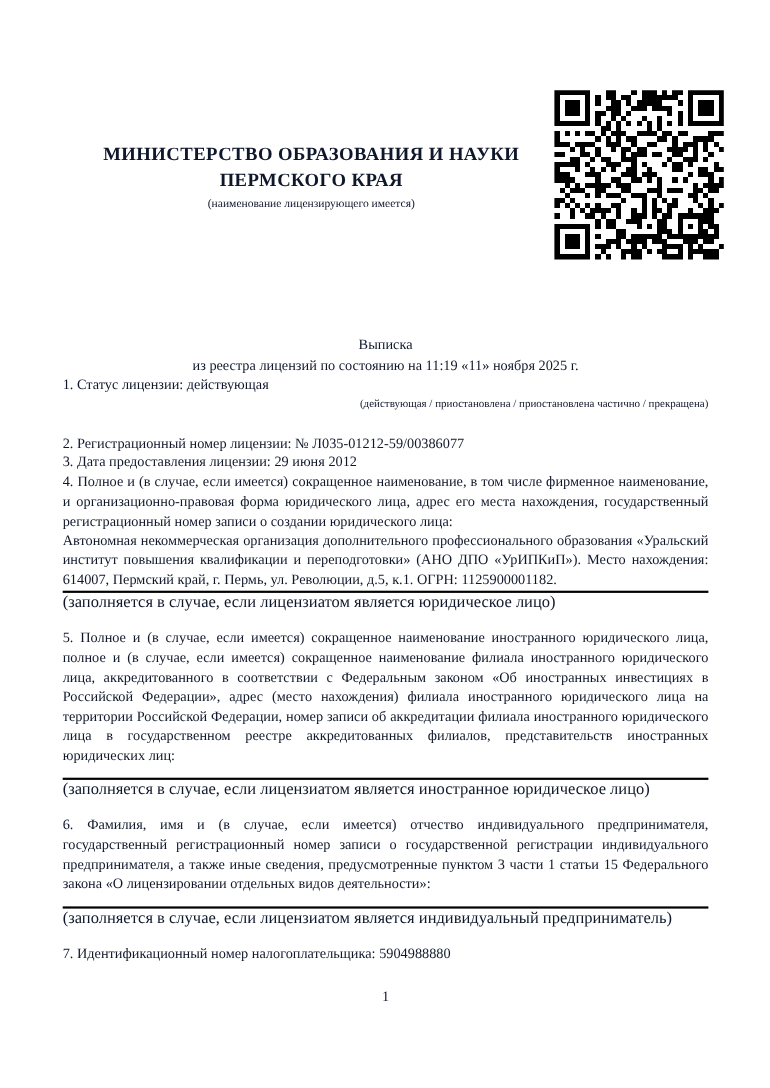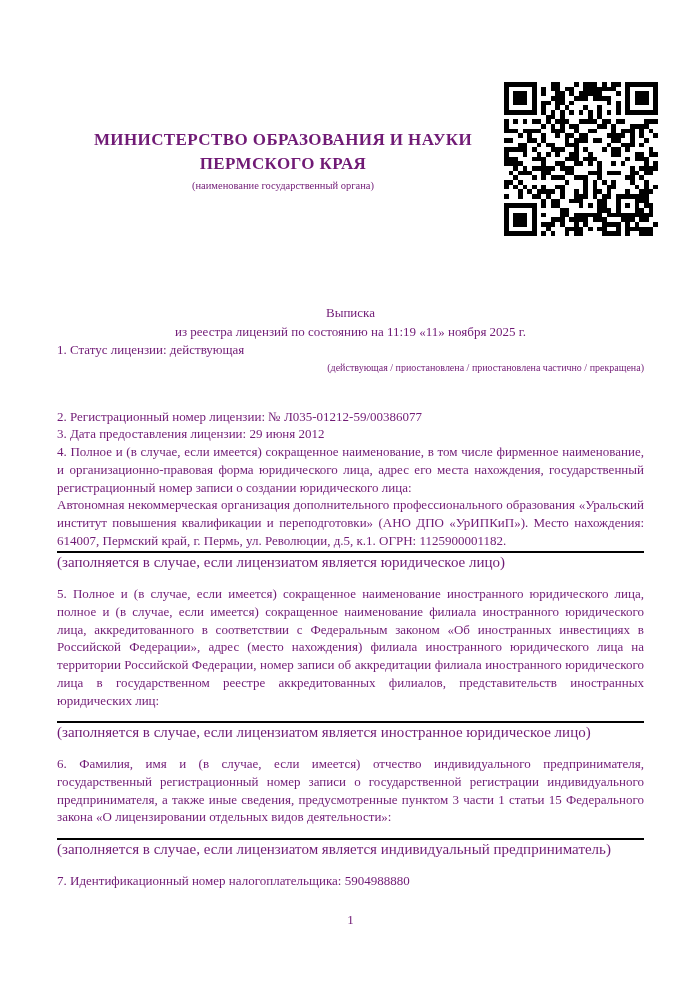--- a/index.html
+++ b/index.html
@@ -6,21 +6,21 @@
     margin: 0;
     padding: 0;
     background: #ffffff;
   }
   .page {
     position: relative;
     width: 700px;
     height: 989px;
     margin: 0 auto;
     background: #ffffff;
-    color: #701a75;
+    color: #0f172a;
     font-family: "Liberation Serif", "DejaVu Serif", serif;
     font-size: 13px;
     line-height: 17.7px;
     box-sizing: border-box;
     padding: 0 56px 0 57px;
     overflow: hidden;
   }
   
   .header { position: relative; height: 240px; }
   .qr-wrap {
@@ -55,21 +55,21 @@
     margin-top: 64px;
     text-align: center;
     font-size: 13px;
     line-height: 18.5px;
   }
   
   .item { margin: 0; }
   .item.just { text-align: justify; }
   .mt-item   { }
   .mt-first  { }
-  .mt-i2     { margin-top: 34px; }
+  .mt-i2     { margin-top: 20px; }
   .mt-block  { margin-top: 16px; }
   .status-caption {
     margin: 2px 0 0 0;
     text-align: right;
     padding-left: 34px;
     font-size: 10px;
     line-height: 13px;
   }
   .divider {
     border: none;
@@ -100,21 +100,21 @@
     <div class="qr-wrap">
       <svg id="qr-svg" viewBox="0 0 33 33" xmlns="http://www.w3.org/2000/svg">
           <path d="M0 0h1v1h-1zM1 0h1v1h-1zM2 0h1v1h-1zM3 0h1v1h-1zM4 0h1v1h-1zM5 0h1v1h-1zM6 0h1v1h-1zM10 0h1v1h-1zM11 0h1v1h-1zM15 0h1v1h-1zM17 0h1v1h-1zM18 0h1v1h-1zM19 0h1v1h-1zM21 0h1v1h-1zM23 0h1v1h-1zM24 0h1v1h-1zM26 0h1v1h-1zM27 0h1v1h-1zM28 0h1v1h-1zM29 0h1v1h-1zM30 0h1v1h-1zM31 0h1v1h-1zM32 0h1v1h-1zM0 1h1v1h-1zM6 1h1v1h-1zM8 1h1v1h-1zM10 1h1v1h-1zM11 1h1v1h-1zM13 1h1v1h-1zM14 1h1v1h-1zM17 1h1v1h-1zM18 1h1v1h-1zM19 1h1v1h-1zM20 1h1v1h-1zM21 1h1v1h-1zM22 1h1v1h-1zM23 1h1v1h-1zM26 1h1v1h-1zM32 1h1v1h-1zM0 2h1v1h-1zM2 2h1v1h-1zM3 2h1v1h-1zM4 2h1v1h-1zM6 2h1v1h-1zM8 2h1v1h-1zM11 2h1v1h-1zM12 2h1v1h-1zM14 2h1v1h-1zM16 2h1v1h-1zM17 2h1v1h-1zM18 2h1v1h-1zM19 2h1v1h-1zM20 2h1v1h-1zM24 2h1v1h-1zM26 2h1v1h-1zM28 2h1v1h-1zM29 2h1v1h-1zM30 2h1v1h-1zM32 2h1v1h-1zM0 3h1v1h-1zM2 3h1v1h-1zM3 3h1v1h-1zM4 3h1v1h-1zM6 3h1v1h-1zM10 3h1v1h-1zM11 3h1v1h-1zM12 3h1v1h-1zM15 3h1v1h-1zM16 3h1v1h-1zM17 3h1v1h-1zM19 3h1v1h-1zM20 3h1v1h-1zM21 3h1v1h-1zM22 3h1v1h-1zM26 3h1v1h-1zM28 3h1v1h-1zM29 3h1v1h-1zM30 3h1v1h-1zM32 3h1v1h-1zM0 4h1v1h-1zM2 4h1v1h-1zM3 4h1v1h-1zM4 4h1v1h-1zM6 4h1v1h-1zM8 4h1v1h-1zM9 4h1v1h-1zM11 4h1v1h-1zM12 4h1v1h-1zM14 4h1v1h-1zM22 4h1v1h-1zM24 4h1v1h-1zM26 4h1v1h-1zM28 4h1v1h-1zM29 4h1v1h-1zM30 4h1v1h-1zM32 4h1v1h-1zM0 5h1v1h-1zM6 5h1v1h-1zM8 5h1v1h-1zM11 5h1v1h-1zM13 5h1v1h-1zM17 5h1v1h-1zM20 5h1v1h-1zM24 5h1v1h-1zM26 5h1v1h-1zM32 5h1v1h-1zM0 6h1v1h-1zM1 6h1v1h-1zM2 6h1v1h-1zM3 6h1v1h-1zM4 6h1v1h-1zM5 6h1v1h-1zM6 6h1v1h-1zM8 6h1v1h-1zM10 6h1v1h-1zM12 6h1v1h-1zM14 6h1v1h-1zM16 6h1v1h-1zM18 6h1v1h-1zM20 6h1v1h-1zM22 6h1v1h-1zM24 6h1v1h-1zM26 6h1v1h-1zM27 6h1v1h-1zM28 6h1v1h-1zM29 6h1v1h-1zM30 6h1v1h-1zM31 6h1v1h-1zM32 6h1v1h-1zM9 7h1v1h-1zM10 7h1v1h-1zM12 7h1v1h-1zM18 7h1v1h-1zM20 7h1v1h-1zM0 8h1v1h-1zM2 8h1v1h-1zM4 8h1v1h-1zM6 8h1v1h-1zM7 8h1v1h-1zM9 8h1v1h-1zM11 8h1v1h-1zM12 8h1v1h-1zM13 8h1v1h-1zM16 8h1v1h-1zM17 8h1v1h-1zM18 8h1v1h-1zM19 8h1v1h-1zM21 8h1v1h-1zM22 8h1v1h-1zM24 8h1v1h-1zM25 8h1v1h-1zM30 8h1v1h-1zM31 8h1v1h-1zM32 8h1v1h-1zM0 9h1v1h-1zM8 9h1v1h-1zM10 9h1v1h-1zM12 9h1v1h-1zM14 9h1v1h-1zM15 9h1v1h-1zM20 9h1v1h-1zM21 9h1v1h-1zM23 9h1v1h-1zM27 9h1v1h-1zM28 9h1v1h-1zM29 9h1v1h-1zM30 9h1v1h-1zM0 10h1v1h-1zM1 10h1v1h-1zM2 10h1v1h-1zM4 10h1v1h-1zM5 10h1v1h-1zM6 10h1v1h-1zM7 10h1v1h-1zM10 10h1v1h-1zM11 10h1v1h-1zM12 10h1v1h-1zM15 10h1v1h-1zM18 10h1v1h-1zM19 10h1v1h-1zM23 10h1v1h-1zM25 10h1v1h-1zM26 10h1v1h-1zM27 10h1v1h-1zM29 10h1v1h-1zM31 10h1v1h-1zM3 11h1v1h-1zM5 11h1v1h-1zM8 11h1v1h-1zM11 11h1v1h-1zM13 11h1v1h-1zM14 11h1v1h-1zM16 11h1v1h-1zM17 11h1v1h-1zM22 11h1v1h-1zM23 11h1v1h-1zM24 11h1v1h-1zM25 11h1v1h-1zM27 11h1v1h-1zM29 11h1v1h-1zM32 11h1v1h-1zM0 12h1v1h-1zM1 12h1v1h-1zM5 12h1v1h-1zM6 12h1v1h-1zM8 12h1v1h-1zM13 12h1v1h-1zM15 12h1v1h-1zM16 12h1v1h-1zM17 12h1v1h-1zM19 12h1v1h-1zM20 12h1v1h-1zM23 12h1v1h-1zM24 12h1v1h-1zM27 12h1v1h-1zM30 12h1v1h-1zM3 13h1v1h-1zM4 13h1v1h-1zM7 13h1v1h-1zM9 13h1v1h-1zM10 13h1v1h-1zM13 13h1v1h-1zM14 13h1v1h-1zM15 13h1v1h-1zM22 13h1v1h-1zM25 13h1v1h-1zM26 13h1v1h-1zM27 13h1v1h-1zM29 13h1v1h-1zM0 14h1v1h-1zM1 14h1v1h-1zM2 14h1v1h-1zM3 14h1v1h-1zM4 14h1v1h-1zM6 14h1v1h-1zM10 14h1v1h-1zM11 14h1v1h-1zM12 14h1v1h-1zM15 14h1v1h-1zM17 14h1v1h-1zM21 14h1v1h-1zM23 14h1v1h-1zM24 14h1v1h-1zM26 14h1v1h-1zM31 14h1v1h-1zM0 15h1v1h-1zM4 15h1v1h-1zM7 15h1v1h-1zM9 15h1v1h-1zM11 15h1v1h-1zM14 15h1v1h-1zM15 15h1v1h-1zM18 15h1v1h-1zM23 15h1v1h-1zM24 15h1v1h-1zM28 15h1v1h-1zM29 15h1v1h-1zM31 15h1v1h-1zM32 15h1v1h-1zM0 16h1v1h-1zM1 16h1v1h-1zM2 16h1v1h-1zM6 16h1v1h-1zM7 16h1v1h-1zM8 16h1v1h-1zM13 16h1v1h-1zM14 16h1v1h-1zM15 16h1v1h-1zM17 16h1v1h-1zM18 16h1v1h-1zM19 16h1v1h-1zM26 16h1v1h-1zM28 16h1v1h-1zM29 16h1v1h-1zM30 16h1v1h-1zM0 17h1v1h-1zM1 17h1v1h-1zM2 17h1v1h-1zM3 17h1v1h-1zM8 17h1v1h-1zM11 17h1v1h-1zM12 17h1v1h-1zM15 17h1v1h-1zM16 17h1v1h-1zM18 17h1v1h-1zM20 17h1v1h-1zM23 17h1v1h-1zM25 17h1v1h-1zM30 17h1v1h-1zM32 17h1v1h-1zM2 18h1v1h-1zM4 18h1v1h-1zM6 18h1v1h-1zM7 18h1v1h-1zM8 18h1v1h-1zM9 18h1v1h-1zM10 18h1v1h-1zM12 18h1v1h-1zM13 18h1v1h-1zM14 18h1v1h-1zM20 18h1v1h-1zM27 18h1v1h-1zM29 18h1v1h-1zM30 18h1v1h-1zM31 18h1v1h-1zM32 18h1v1h-1zM1 19h1v1h-1zM3 19h1v1h-1zM4 19h1v1h-1zM5 19h1v1h-1zM8 19h1v1h-1zM9 19h1v1h-1zM13 19h1v1h-1zM14 19h1v1h-1zM18 19h1v1h-1zM19 19h1v1h-1zM20 19h1v1h-1zM22 19h1v1h-1zM23 19h1v1h-1zM24 19h1v1h-1zM27 19h1v1h-1zM28 19h1v1h-1zM30 19h1v1h-1zM31 19h1v1h-1zM2 20h1v1h-1zM6 20h1v1h-1zM8 20h1v1h-1zM10 20h1v1h-1zM11 20h1v1h-1zM12 20h1v1h-1zM15 20h1v1h-1zM16 20h1v1h-1zM17 20h1v1h-1zM20 20h1v1h-1zM26 20h1v1h-1zM27 20h1v1h-1zM29 20h1v1h-1zM0 21h1v1h-1zM1 21h1v1h-1zM3 21h1v1h-1zM13 21h1v1h-1zM17 21h1v1h-1zM19 21h1v1h-1zM21 21h1v1h-1zM23 21h1v1h-1zM27 21h1v1h-1zM30 21h1v1h-1zM0 22h1v1h-1zM2 22h1v1h-1zM4 22h1v1h-1zM6 22h1v1h-1zM8 22h1v1h-1zM11 22h1v1h-1zM12 22h1v1h-1zM17 22h1v1h-1zM19 22h1v1h-1zM22 22h1v1h-1zM23 22h1v1h-1zM28 22h1v1h-1zM30 22h1v1h-1zM32 22h1v1h-1zM3 23h1v1h-1zM5 23h1v1h-1zM7 23h1v1h-1zM8 23h1v1h-1zM9 23h1v1h-1zM10 23h1v1h-1zM12 23h1v1h-1zM15 23h1v1h-1zM17 23h1v1h-1zM19 23h1v1h-1zM20 23h1v1h-1zM22 23h1v1h-1zM26 23h1v1h-1zM29 23h1v1h-1zM30 23h1v1h-1zM31 23h1v1h-1zM0 24h1v1h-1zM3 24h1v1h-1zM6 24h1v1h-1zM7 24h1v1h-1zM9 24h1v1h-1zM12 24h1v1h-1zM15 24h1v1h-1zM16 24h1v1h-1zM17 24h1v1h-1zM19 24h1v1h-1zM21 24h1v1h-1zM22 24h1v1h-1zM24 24h1v1h-1zM25 24h1v1h-1zM26 24h1v1h-1zM27 24h1v1h-1zM28 24h1v1h-1zM29 24h1v1h-1zM30 24h1v1h-1zM8 25h1v1h-1zM10 25h1v1h-1zM11 25h1v1h-1zM14 25h1v1h-1zM15 25h1v1h-1zM16 25h1v1h-1zM20 25h1v1h-1zM21 25h1v1h-1zM24 25h1v1h-1zM28 25h1v1h-1zM29 25h1v1h-1zM30 25h1v1h-1zM0 26h1v1h-1zM1 26h1v1h-1zM2 26h1v1h-1zM3 26h1v1h-1zM4 26h1v1h-1zM5 26h1v1h-1zM6 26h1v1h-1zM8 26h1v1h-1zM10 26h1v1h-1zM11 26h1v1h-1zM16 26h1v1h-1zM18 26h1v1h-1zM20 26h1v1h-1zM21 26h1v1h-1zM24 26h1v1h-1zM26 26h1v1h-1zM28 26h1v1h-1zM30 26h1v1h-1zM31 26h1v1h-1zM0 27h1v1h-1zM6 27h1v1h-1zM12 27h1v1h-1zM13 27h1v1h-1zM20 27h1v1h-1zM21 27h1v1h-1zM22 27h1v1h-1zM24 27h1v1h-1zM28 27h1v1h-1zM29 27h1v1h-1zM31 27h1v1h-1zM0 28h1v1h-1zM2 28h1v1h-1zM3 28h1v1h-1zM4 28h1v1h-1zM6 28h1v1h-1zM8 28h1v1h-1zM12 28h1v1h-1zM13 28h1v1h-1zM15 28h1v1h-1zM16 28h1v1h-1zM17 28h1v1h-1zM18 28h1v1h-1zM19 28h1v1h-1zM20 28h1v1h-1zM22 28h1v1h-1zM23 28h1v1h-1zM24 28h1v1h-1zM25 28h1v1h-1zM26 28h1v1h-1zM27 28h1v1h-1zM28 28h1v1h-1zM29 28h1v1h-1zM30 28h1v1h-1zM31 28h1v1h-1zM0 29h1v1h-1zM2 29h1v1h-1zM3 29h1v1h-1zM4 29h1v1h-1zM6 29h1v1h-1zM10 29h1v1h-1zM11 29h1v1h-1zM12 29h1v1h-1zM14 29h1v1h-1zM15 29h1v1h-1zM16 29h1v1h-1zM17 29h1v1h-1zM19 29h1v1h-1zM20 29h1v1h-1zM21 29h1v1h-1zM25 29h1v1h-1zM26 29h1v1h-1zM27 29h1v1h-1zM29 29h1v1h-1zM30 29h1v1h-1zM0 30h1v1h-1zM2 30h1v1h-1zM3 30h1v1h-1zM4 30h1v1h-1zM6 30h1v1h-1zM8 30h1v1h-1zM9 30h1v1h-1zM10 30h1v1h-1zM12 30h1v1h-1zM15 30h1v1h-1zM17 30h1v1h-1zM21 30h1v1h-1zM22 30h1v1h-1zM23 30h1v1h-1zM24 30h1v1h-1zM26 30h1v1h-1zM28 30h1v1h-1zM32 30h1v1h-1zM0 31h1v1h-1zM6 31h1v1h-1zM9 31h1v1h-1zM13 31h1v1h-1zM14 31h1v1h-1zM15 31h1v1h-1zM16 31h1v1h-1zM18 31h1v1h-1zM20 31h1v1h-1zM21 31h1v1h-1zM24 31h1v1h-1zM26 31h1v1h-1zM27 31h1v1h-1zM28 31h1v1h-1zM29 31h1v1h-1zM30 31h1v1h-1zM31 31h1v1h-1zM0 32h1v1h-1zM1 32h1v1h-1zM2 32h1v1h-1zM3 32h1v1h-1zM4 32h1v1h-1zM5 32h1v1h-1zM6 32h1v1h-1zM8 32h1v1h-1zM10 32h1v1h-1zM13 32h1v1h-1zM15 32h1v1h-1zM16 32h1v1h-1zM21 32h1v1h-1zM22 32h1v1h-1zM23 32h1v1h-1zM24 32h1v1h-1zM26 32h1v1h-1zM29 32h1v1h-1zM30 32h1v1h-1zM31 32h1v1h-1z" fill="#000000"></path>
         </svg>
     </div>
     <div class="ministry">
       <div class="ministry-name">
         <span>МИНИСТЕРСТВО ОБРАЗОВАНИЯ И НАУКИ</span><br>
         <span>ПЕРМСКОГО КРАЯ</span>
       </div>
-      <div class="ministry-caption">(наименование государственный органа)</div>
+      <div class="ministry-caption">(наименование лицензирующего имеется)</div>
     </div>
   </div>
 
   <div class="doc-title">
     <div>Выписка</div>
     <div>из реестра лицензий по состоянию на 11:19 «11» ноября 2025 г.</div>
   </div>
 
   <div>
 

